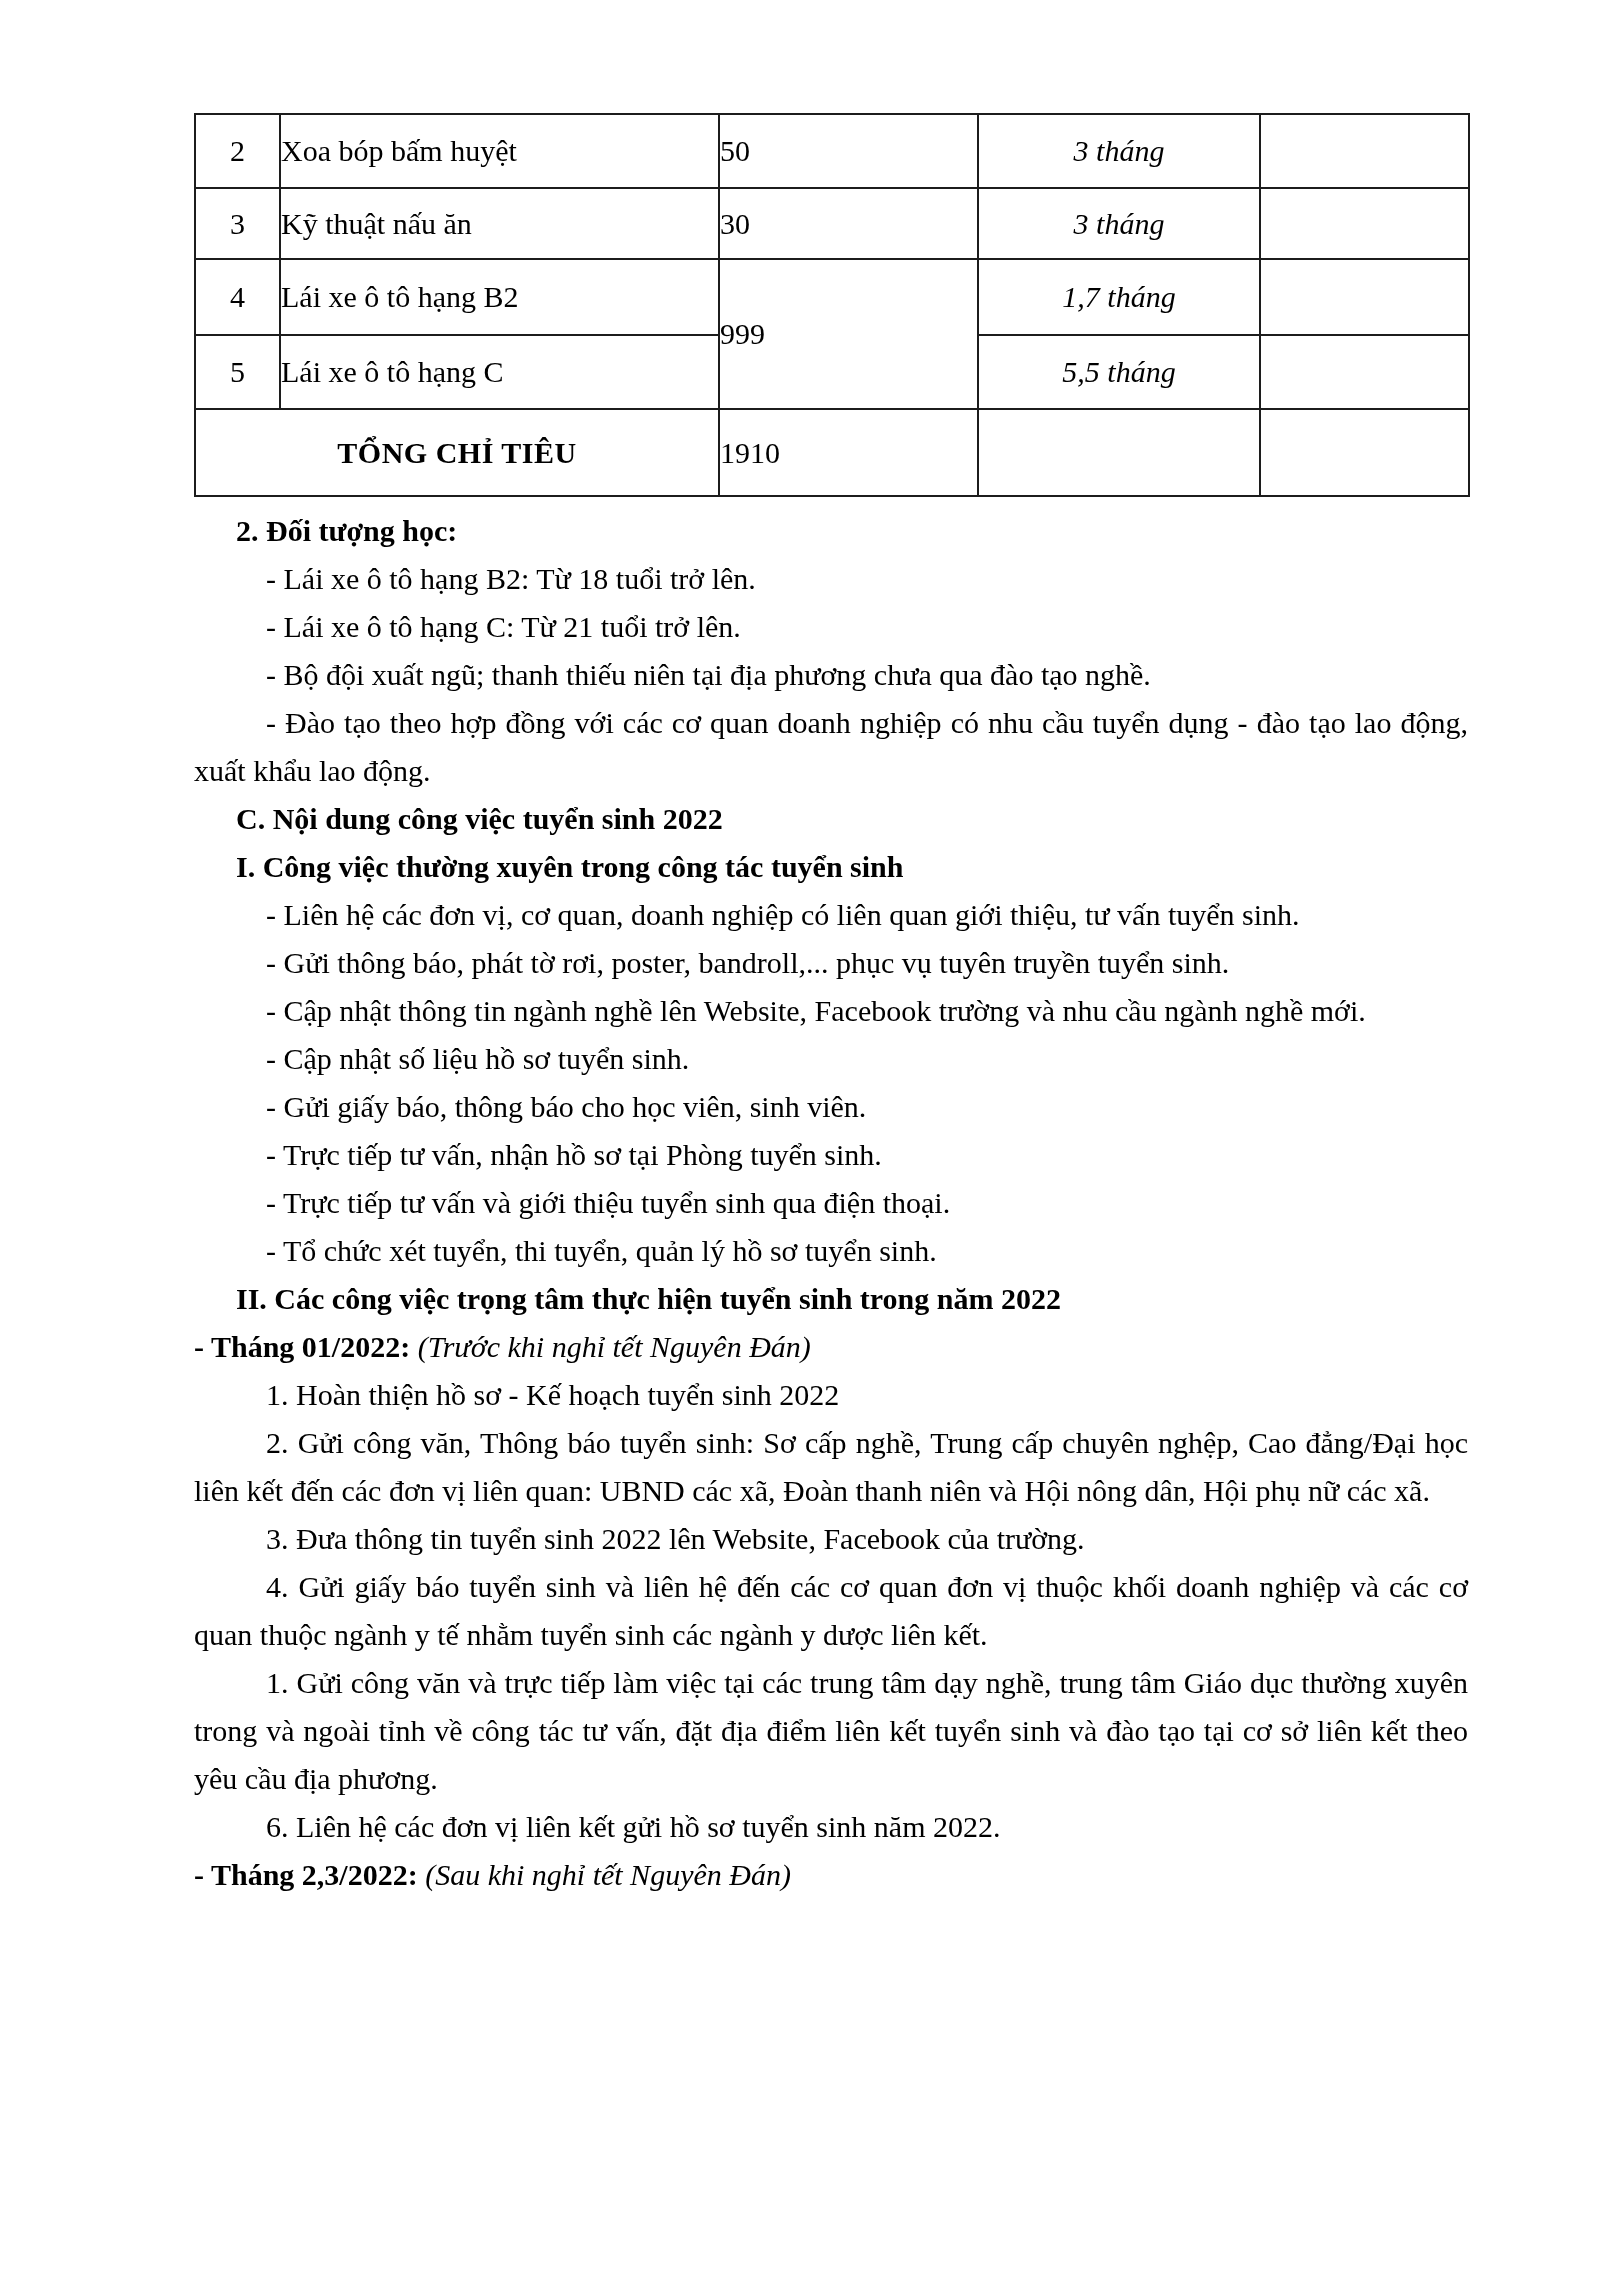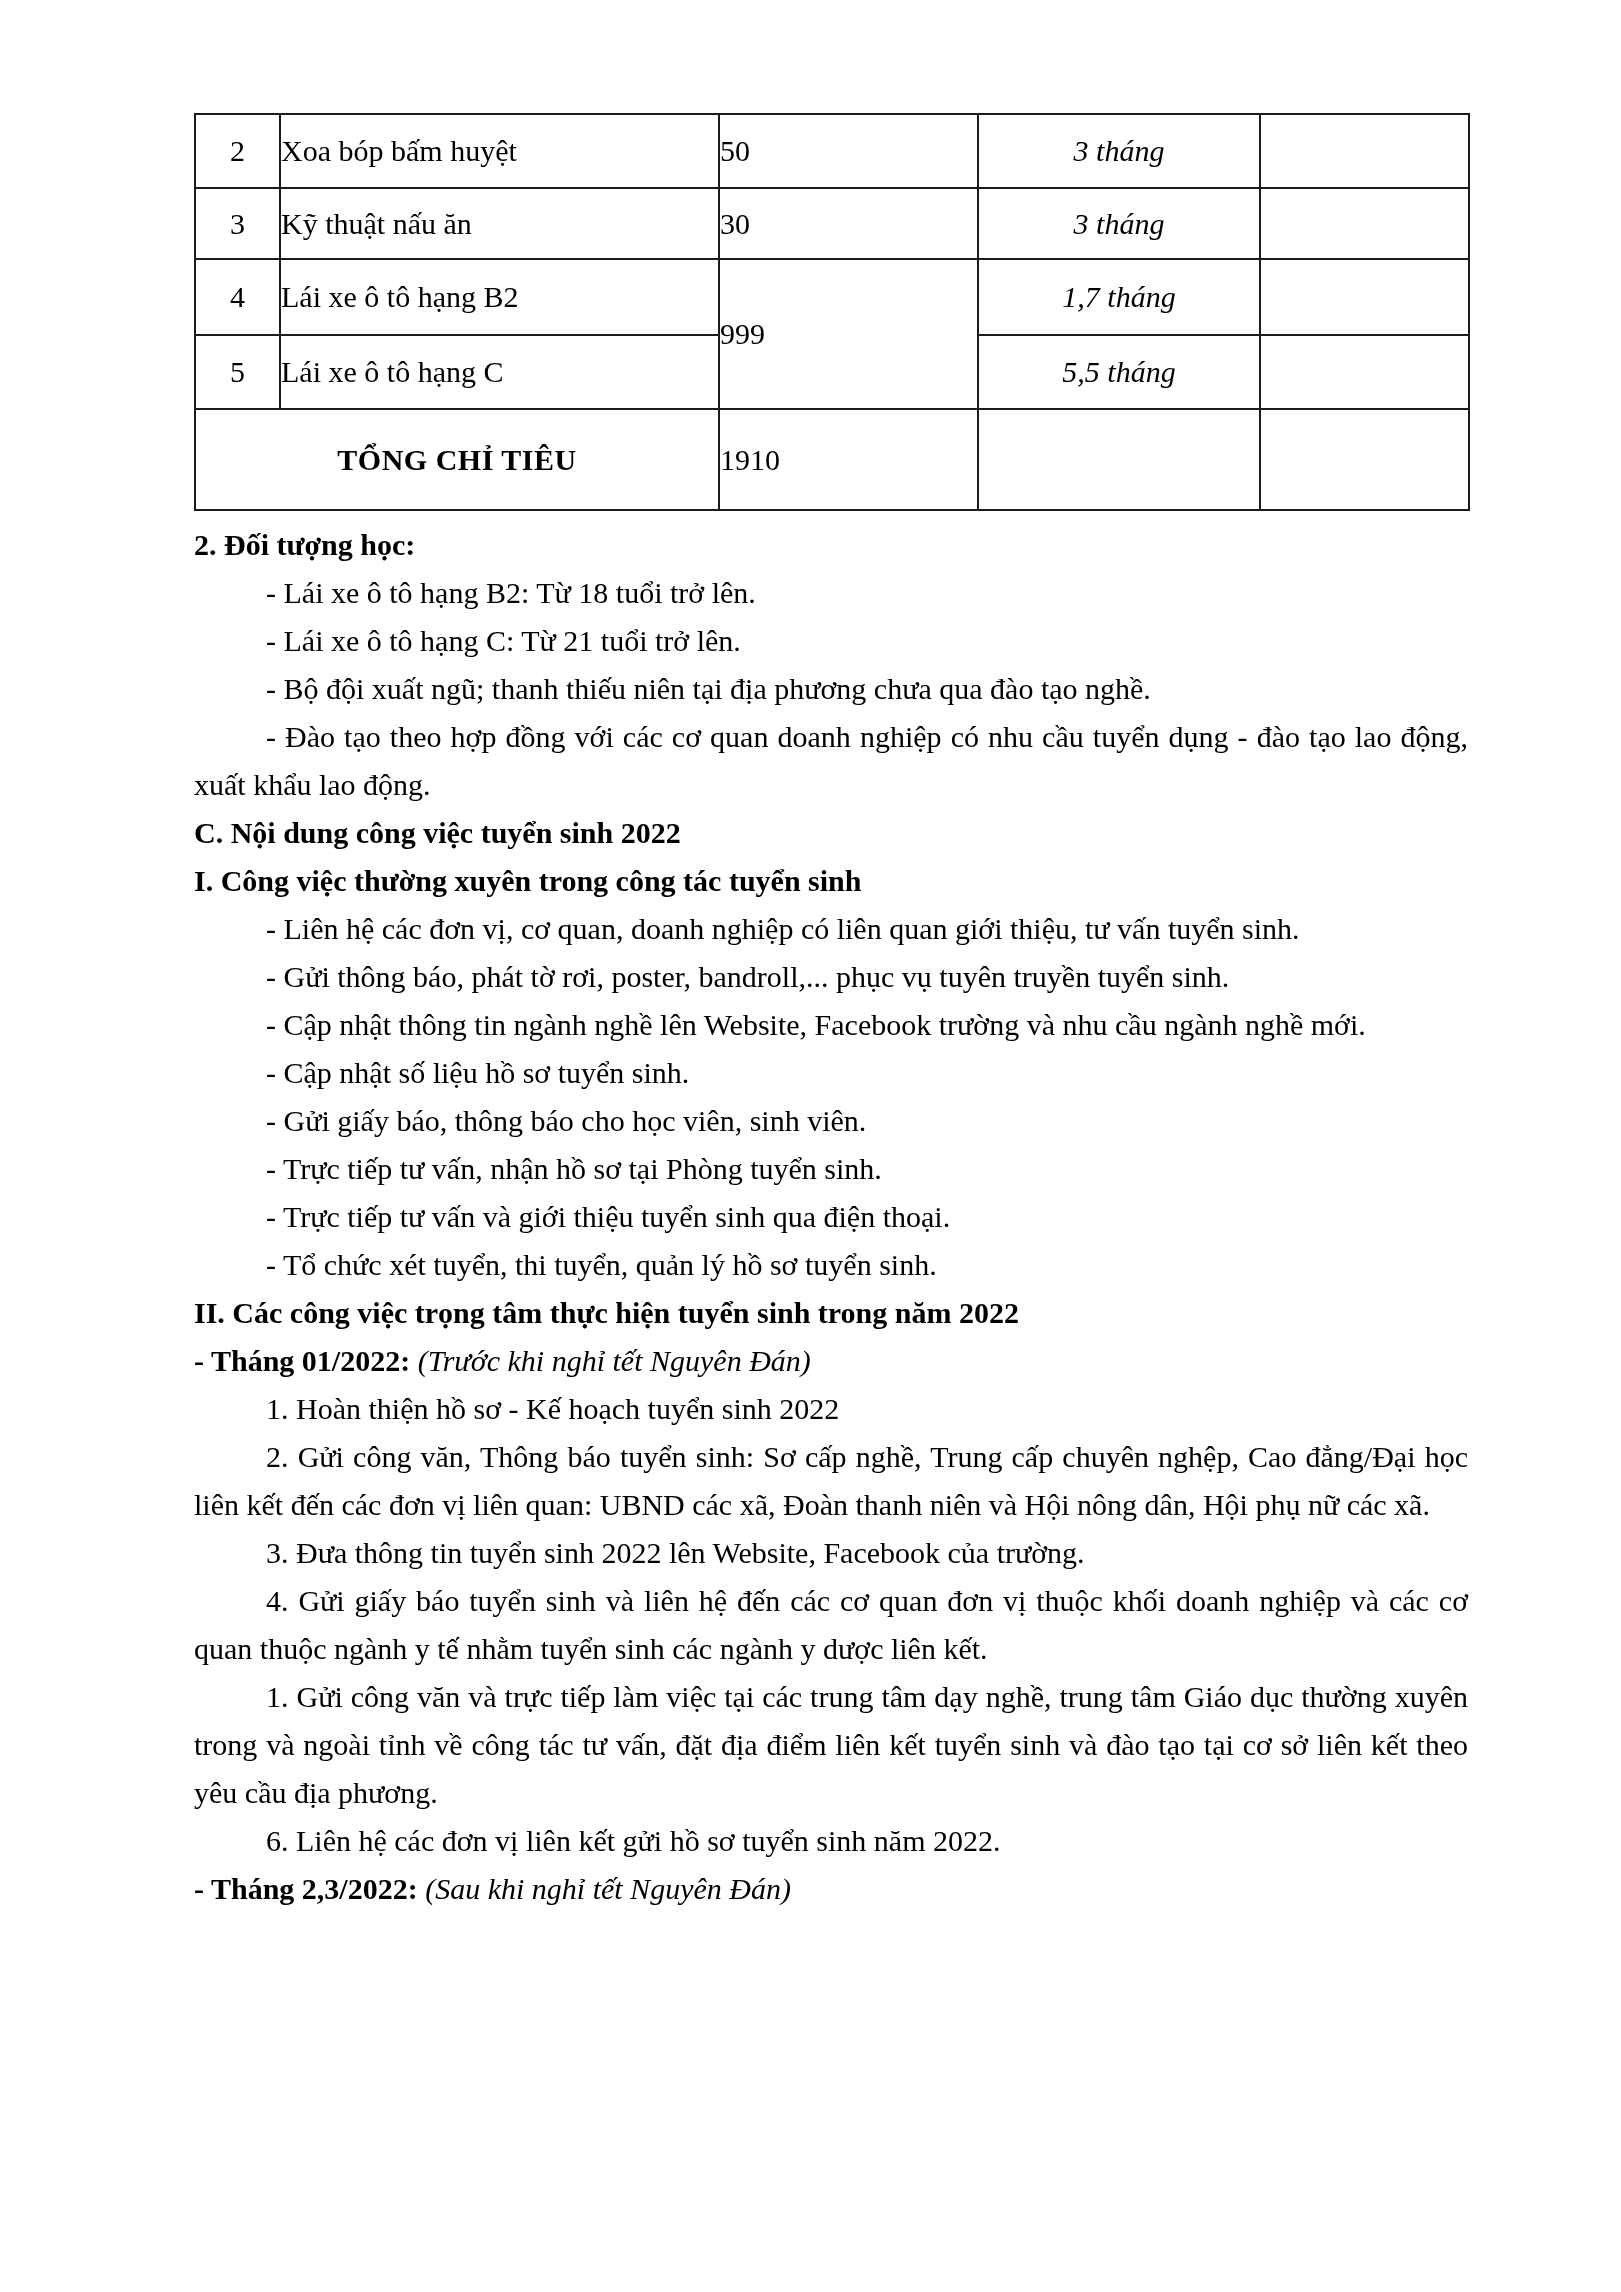--- a/index.html
+++ b/index.html
@@ -29,39 +29,39 @@
     border-bottom:2.9px solid #1c1c1c;
     font-size:30px;
     vertical-align:middle;
     padding:0;
     overflow:hidden;
   }
   tr.r-a { height:74px; }
   tr.r-b { height:71px; }
   tr.r-c { height:76px; }
   tr.r-d { height:74px; }
-  tr.r-e { height:101px; }
+  tr.r-e { height:87px; }
   .c-stt  { text-align:center; }
   .c-name { text-align:left; padding-left:15.7px; }
   .c-num  { }
   .c-dur  { text-align:center;font-style:italic; }
   .c-total {
     text-align:center;
     font-weight:bold;
     letter-spacing:0.5px;
   }
   .content {
     margin-top:9.8px;
     font-size:30px;
     line-height:48px;
     text-align:justify;
   }
   .content p { margin:0; }
   p.para { text-indent:72px; }
-  p.heading { font-weight:bold; text-indent:0; }
+  p.heading { font-weight:bold; text-indent:0;margin-left:42px; }
   p.month { text-indent:0; }
   p.month b { font-weight:bold; }
   p.month i { font-style:italic; }
 </style>
 </head>
 <body>
 
 <div class="page">
   <div class="doc">
 

